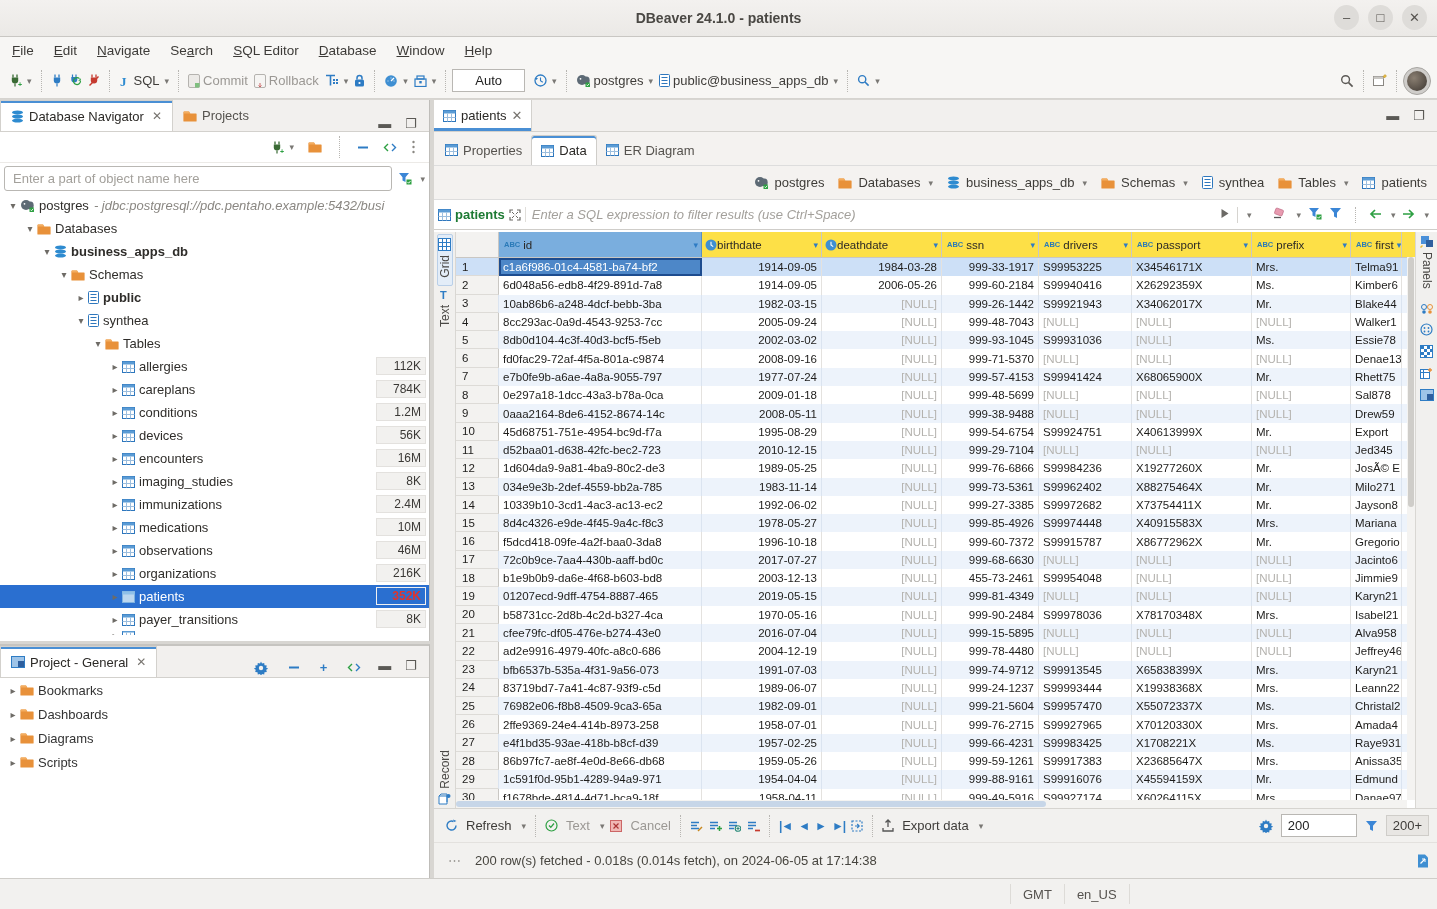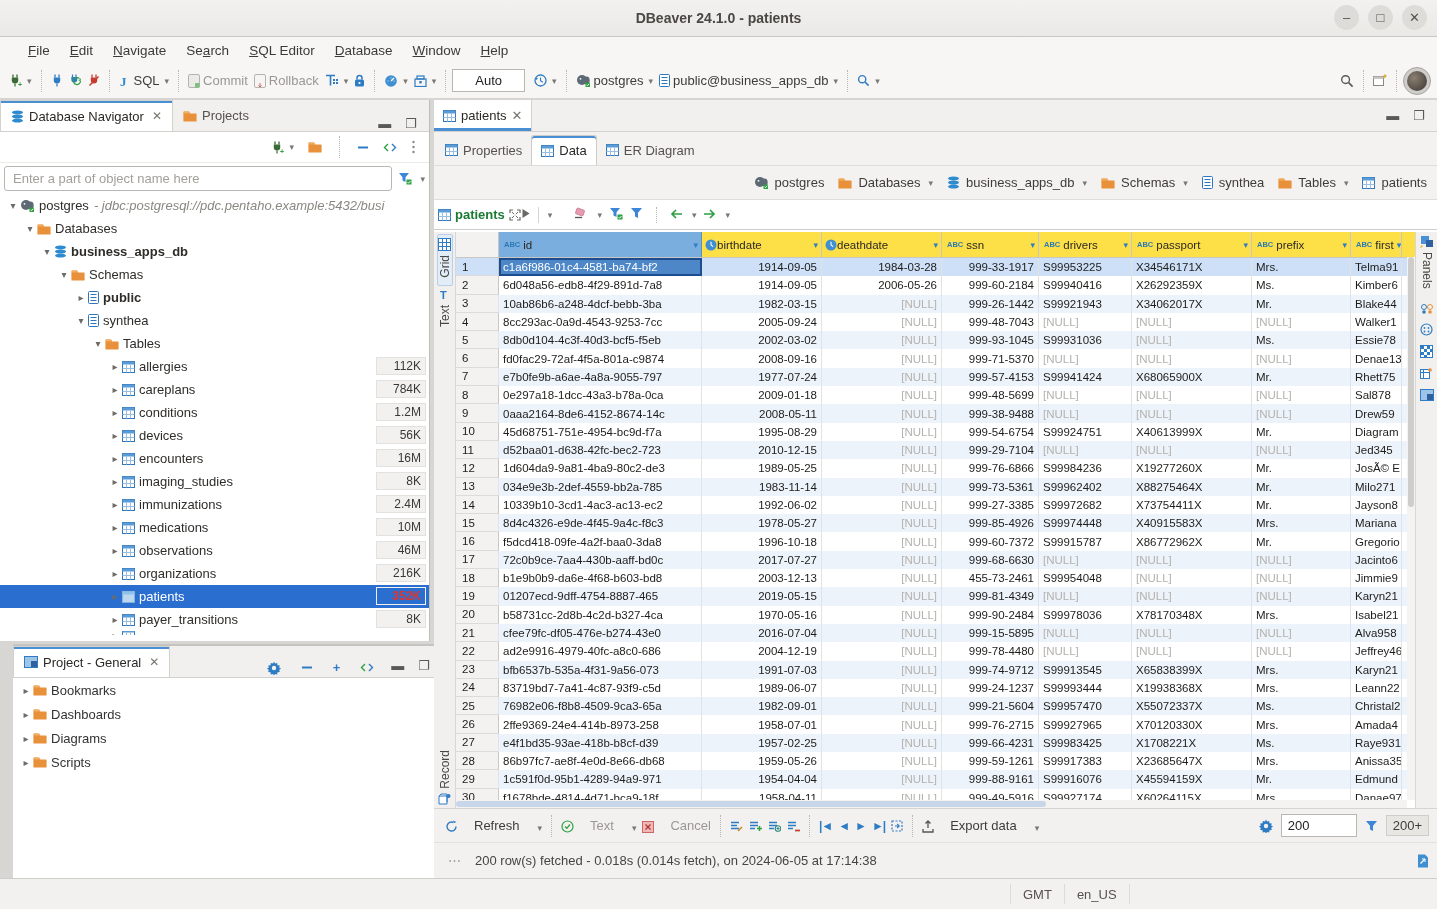--- a/index.html
+++ b/index.html
@@ -12,21 +12,21 @@
 
   
   .titlebar{left:0;top:0;width:1437px;height:36px;background:linear-gradient(#f3f1ef,#ebe9e6);
             border-bottom:1px solid #c9c7c3;display:flex;align-items:center;justify-content:center}
   .titlebar .title{font-weight:bold;color:#4a4844;font-size:14px}
   .win-btns{position:absolute;right:10px;top:5px;display:flex;gap:9px}
   .win-btn{width:25px;height:25px;border-radius:50%;background:#dedcd9;display:flex;
            align-items:center;justify-content:center;color:#55524e;font-size:13px}
 
   
-  .menubar{left:0;top:37px;width:1437px;height:26px;background:#f7f6f4;display:flex;align-items:center;padding-left:18px;box-sizing:border-box}
+  .menubar{left:0;top:37px;width:1437px;height:26px;background:#f7f6f4;display:flex;align-items:center;padding-left:2px;box-sizing:border-box}
   .menu-item{padding:3px 10px;color:#3d3b38;font-size:13.5px}
   .menu-item u{text-decoration:underline}
 
   
   .toolbar{left:0;top:63px;width:1437px;height:36px;background:#f7f6f4;border-bottom:1px solid #d6d4d0;
            display:flex;align-items:center;padding:0 6px;box-sizing:border-box}
   .tb-sep{border-left:1px dotted #b8b6b2;height:22px;margin:0 6px}
   .tb-btn{display:flex;align-items:center;gap:3px;padding:2px 3px;color:#555}
   .tb-label{color:#3e3c39;font-size:13px}
   .dim .tb-label{color:#9b9894}
@@ -50,21 +50,21 @@
   .tree-item{display:flex;align-items:center;height:23px;white-space:nowrap;position:relative}
   .tree-item .exp{width:14px;text-align:center;color:#6e6b66;font-size:10px;flex:none}
   .tree-item .lbl{margin-left:4px}
   .tree-item .url{color:#8a8782;font-style:italic;margin-left:5px}
   .tree-item.bold .lbl{font-weight:bold}
   .tree-item.sel{background:#2a6fd0;color:#fff}
   .badge{position:absolute;right:3px;top:2px;width:50px;height:18px;background:#f2f1ef;border:1px solid #e3e1de;
          font-size:12px;color:#3a3835;display:flex;align-items:center;justify-content:flex-end;padding-right:4px;box-sizing:border-box}
   .tree-item.sel .badge{background:#2a6fd0;border:1.5px solid #f0f0f0;color:#e0342c;font-weight:bold}
 
-  .projects-panel{left:13px;top:644px;width:430px;height:234px;background:#fff;border-right:1px solid #bfbdb9;border-top:2px solid #c6c4c0;box-sizing:border-box}
+  .projects-panel{left:0;top:644px;width:430px;height:234px;background:#fff;border-right:1px solid #bfbdb9;border-top:2px solid #c6c4c0;box-sizing:border-box}
   .proj-cols{display:flex;height:26px;border-bottom:1px solid #e4e2df;color:#8e8b86;font-size:13px;align-items:center}
   .proj-cols .c1{width:255px;padding-left:10px}
   .proj-tree .tree-item{height:24px}
 
   
   .editor{left:434px;top:100px;width:1003px;height:778px;background:#fff}
   .etab-row{height:31px;background:#f2f0ee;border-bottom:1px solid #d3d1cd;display:flex;align-items:flex-end}
   .etab{display:flex;align-items:center;gap:5px;padding:6px 9px;height:31px;box-sizing:border-box;background:#fff;
         border-right:1px solid #d3d1cd;box-shadow:inset 0 -3px 0 #4a8fd4;font-size:13px;color:#2b2926}
   .subtab-row{height:33px;background:#f4f2f0;border-bottom:1px solid #ddd;display:flex;align-items:flex-end;padding-left:2px}
@@ -103,21 +103,21 @@
   .g-row.selrow .g-rownum{background:#cde0f7}
   .g-cell.active{background:#4d87c8;color:#fff;border:2px solid #1d4c8f;padding:0 2px}
   .vscroll{position:absolute;right:0;top:25px;width:8px;bottom:8px;background:#f4f3f1}
   .vscroll .thumb{position:absolute;top:0;left:1px;width:6px;height:46%;background:#cfcdc9;border-radius:3px}
   .hscroll{position:absolute;left:0;bottom:0;height:8px;right:8px;background:#f4f3f1}
   .hscroll .thumb{position:absolute;left:0;top:1px;height:6px;width:62%;background:#c7d6e8;border-radius:3px}
 
   
   .result-toolbar{position:absolute;left:0;top:708px;width:1003px;height:34px;background:#f2f1ef;border-top:1px solid #d6d4d0;
                   display:flex;align-items:center;padding:0 8px;box-sizing:border-box;font-size:13px}
-  .rt-btn{display:flex;align-items:flex-end;gap:16px;color:#3e3c39;padding:2px 3px}
+  .rt-btn{display:flex;align-items:center;gap:8px;color:#3e3c39;padding:2px 3px}
   .rt-btn.dim{color:#9b9894}
   .rt-right{margin-left:auto;display:flex;align-items:center;gap:8px}
   .fetch-input{width:62px;background:#fff;border:1px solid #b9b7b3;padding:3px 6px;font-size:13px;color:#222;text-align:left}
   .fetch-more{background:#e8e6e3;border:1px solid #cfcdc9;padding:2px 6px;color:#3e3c39}
   .navg{color:#2e7cc4;font-weight:bold;font-size:12px;letter-spacing:-1px}
   .status-line{position:absolute;left:0;top:742px;width:1003px;height:36px;background:#f2f1ef;display:flex;align-items:center;
                padding-left:14px;box-sizing:border-box;color:#47453f;font-size:13px;border-top:1px solid #e3e1de}
   .status-line .dots{color:#8a8782;margin-right:14px}
 
   
@@ -876,20 +876,21 @@
           <line x1="0.5" y1="7.5" x2="12.5" y2="7.5" stroke="#9cbede"></line>
         </svg>
       </span>
     <span class="filter-table">patients</span>
     <span class="ic" id="i-expand">
         <svg width="12" height="12" viewBox="0 0 12 12">
           <path d="M1 4V1h3M8 1h3v3M11 8v3H8M4 11H1V8" stroke="#6b6965" fill="none" stroke-width="1.2"></path>
           <path d="M3 3l2.2 2.2M9 9L6.8 6.8M9 3L6.8 5.2M3 9l2.2-2.2" stroke="#6b6965" stroke-width="1"></path>
         </svg>
       </span>
+    <div class="filter-input">Enter a SQL expression to filter results (use Ctrl+Space)</div>
     <div class="fb-icons" id="fb-icons">
         <span><svg width="10" height="11" viewBox="0 0 10 11">
             <path d="M1.5 1l7 4.5-7 4.5z" fill="#6b6965"></path>
           </svg></span>
         <span style="border-left:1px solid #d6d4d0;height:16px"></span>
         <span class="chev">▾</span>
         <span style="width:8px"></span>
         <span><svg width="14" height="12" viewBox="0 0 14 12">
             <rect x="2" y="2" width="8" height="6" rx="1" transform="rotate(20 6 5)" fill="#e89bb0" stroke="#c06a85" stroke-width="0.7"></rect>
             <line x1="1" y1="10.5" x2="8" y2="10.5" stroke="#555" stroke-width="1.3"></line>
@@ -1150,21 +1151,21 @@
             <div class="g-cell g-rownum" style="width:43px">10</div>
             <div class="g-cell" style="width:203px">45d68751-751e-4954-bc9d-f7a</div>
             <div class="g-cell r" style="width:120px">1995-08-29</div>
             <div class="g-cell r" style="width:120px">
               <span class="null">[NULL]</span>
             </div>
             <div class="g-cell r" style="width:97px">999-54-6754</div>
             <div class="g-cell" style="width:93px">S99924751</div>
             <div class="g-cell" style="width:120px">X40613999X</div>
             <div class="g-cell" style="width:99px">Mr.</div>
-            <div class="g-cell" style="width:51px">Diagram</div>
+            <div class="g-cell" style="width:51px">Export</div>
           </div>
           <div class="g-row stripe">
             <div class="g-cell g-rownum" style="width:43px">11</div>
             <div class="g-cell" style="width:203px">d52baa01-d638-42fc-bec2-723</div>
             <div class="g-cell r" style="width:120px">2010-12-15</div>
             <div class="g-cell r" style="width:120px">
               <span class="null">[NULL]</span>
             </div>
             <div class="g-cell r" style="width:97px">999-29-7104</div>
             <div class="g-cell" style="width:93px">

